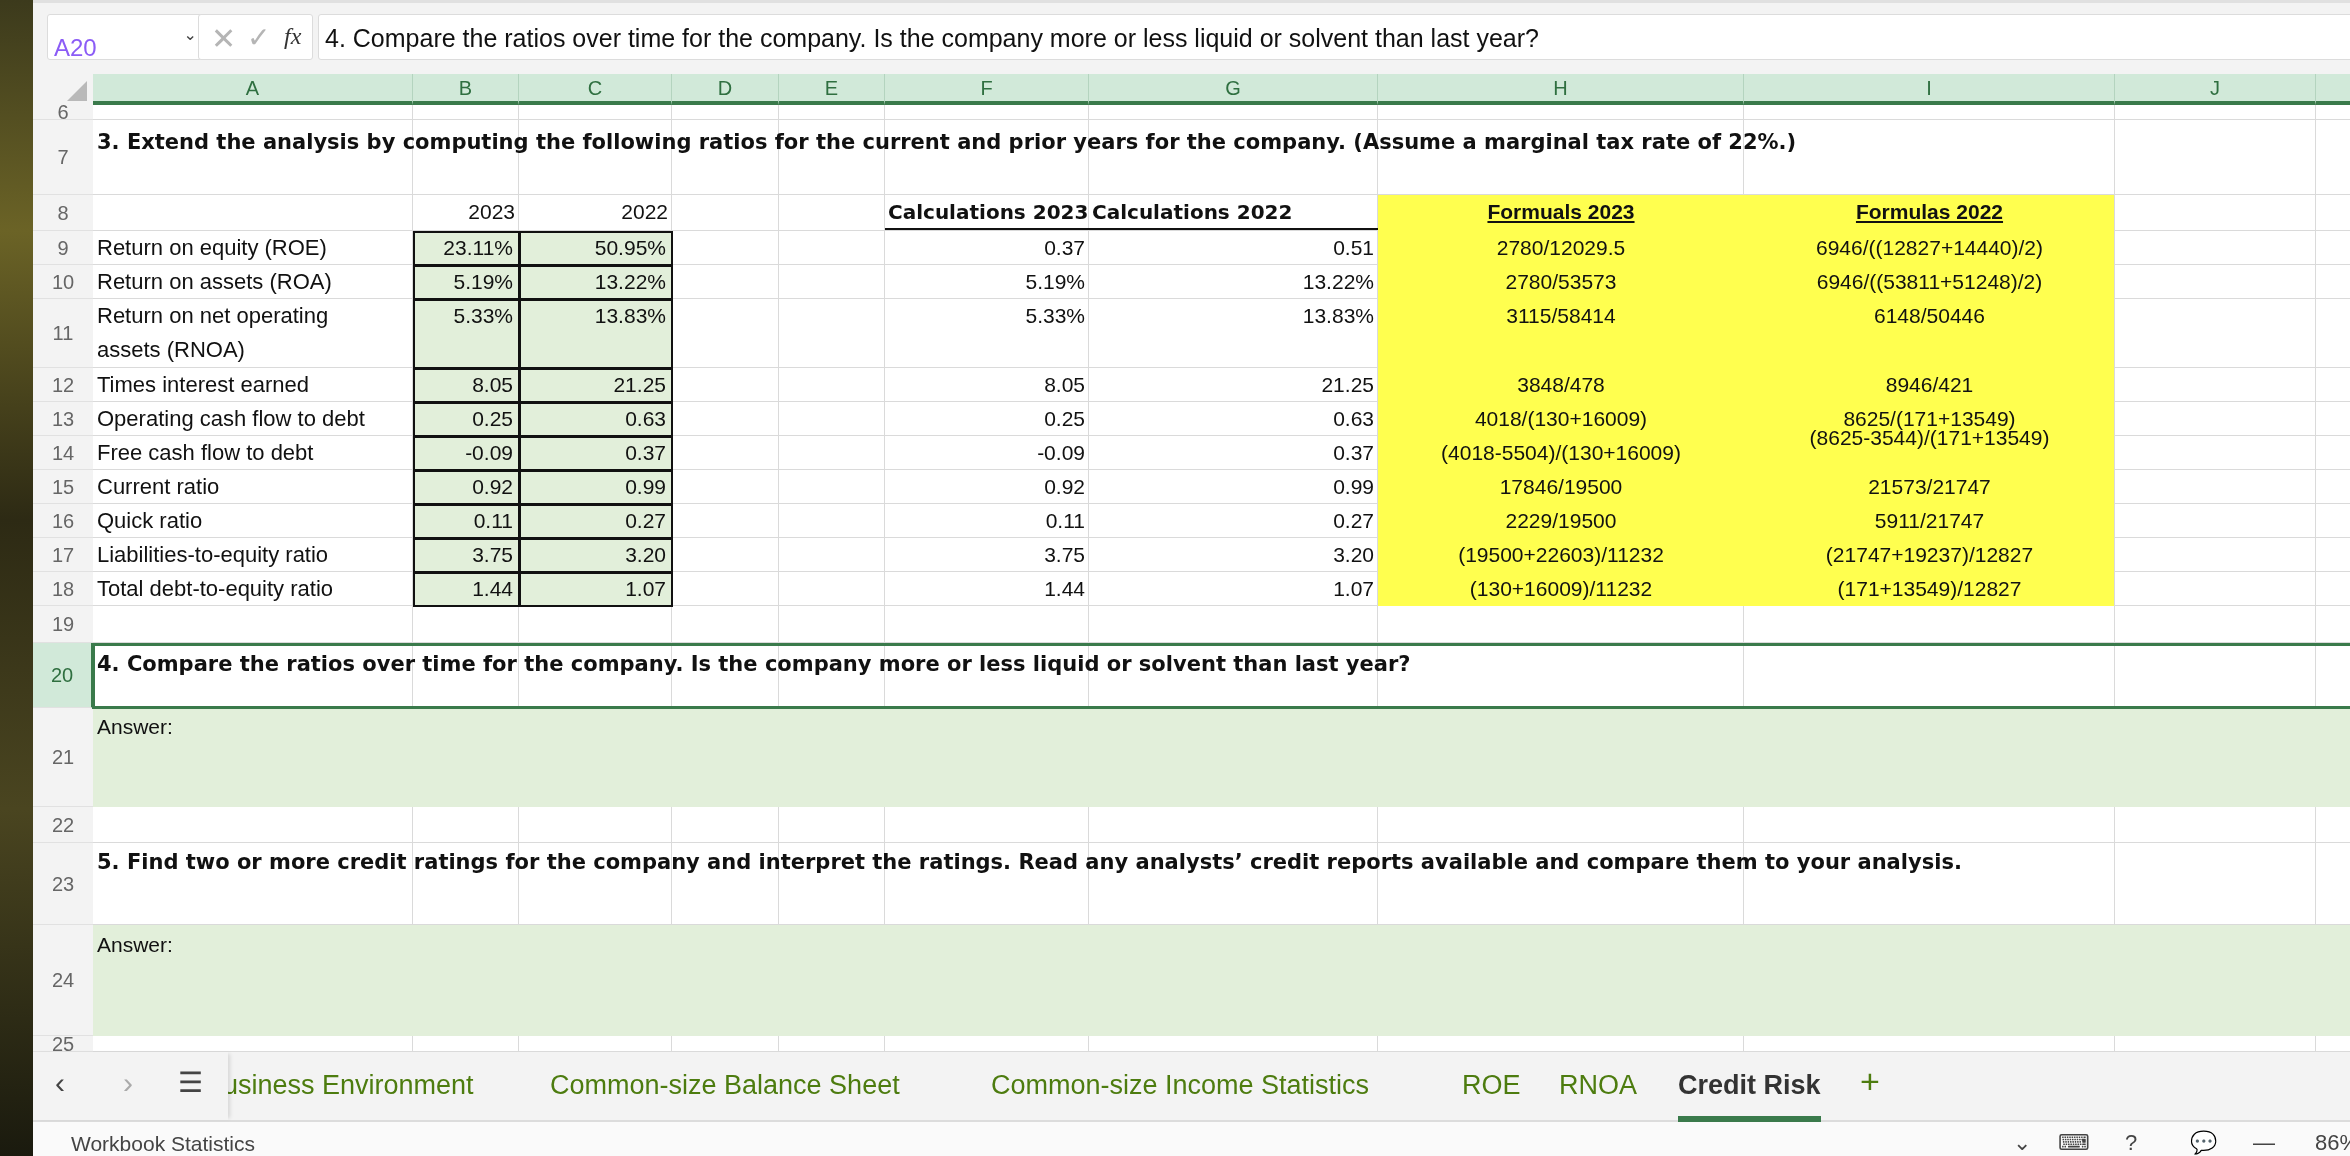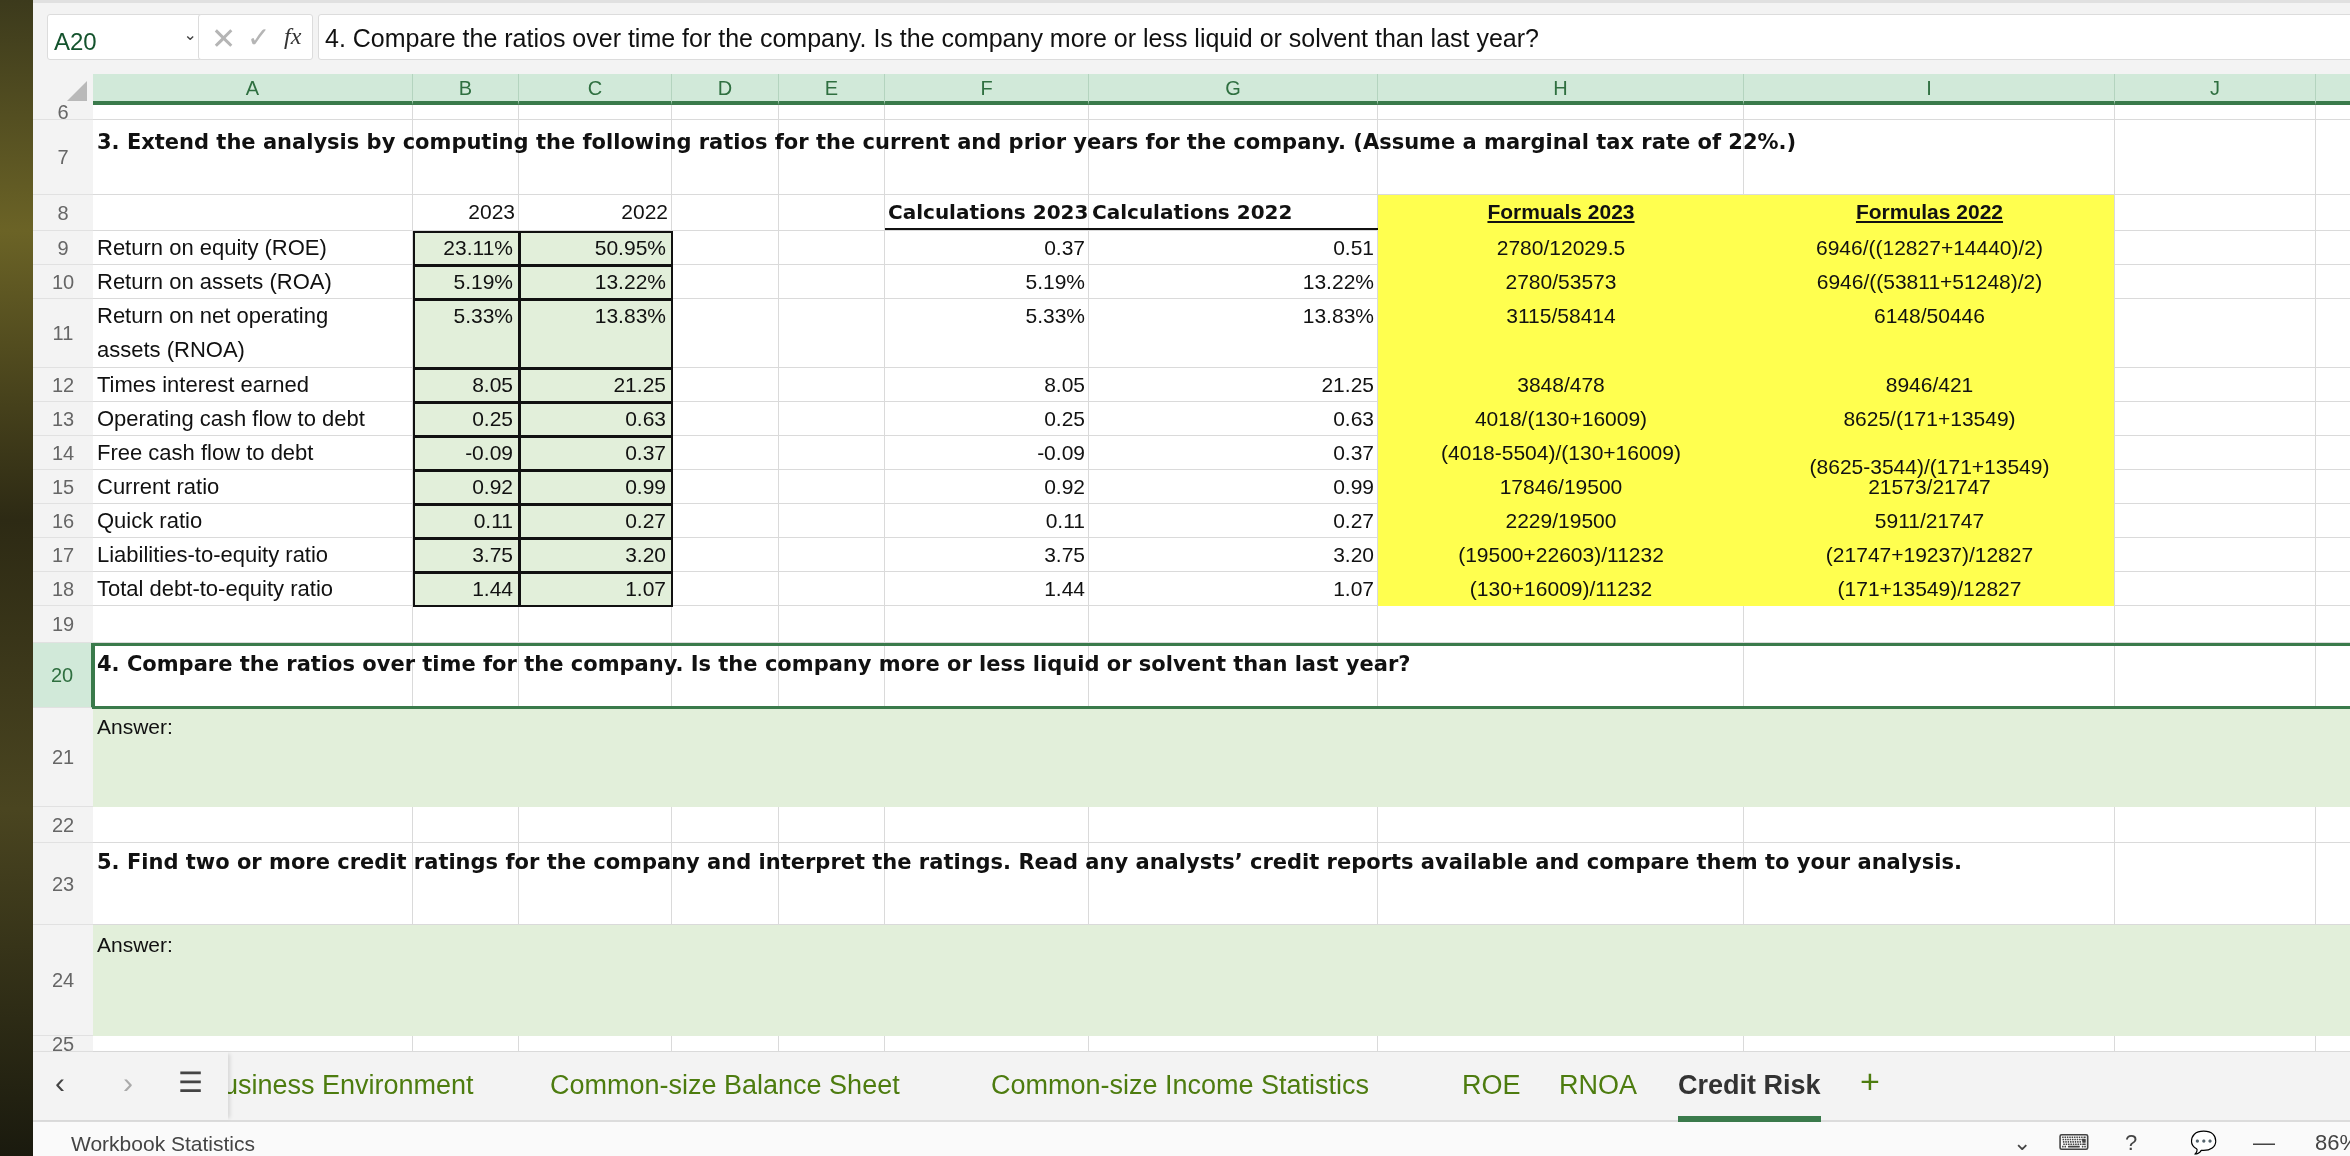--- a/index.html
+++ b/index.html
@@ -4,21 +4,21 @@
 <style>
   * { box-sizing: border-box; margin: 0; padding: 0; }
   html, body { width: 2350px; height: 1156px; overflow: hidden; background: #1f2a18; font-family: "Liberation Sans", sans-serif; }
   .bgstrip { position: absolute; left: 0; top: 0; width: 33px; height: 1156px;
     background: linear-gradient(180deg, #3c3a1c 0%, #6b6326 20%, #2d2a14 45%, #4a4520 70%, #1a1a0e 100%); }
   .app { position: absolute; left: 33px; top: 0; width: 2317px; height: 1156px; background: #f3f3f3; overflow: hidden; }
 
   
   .fbar { position: absolute; left: 0; top: 0; width: 100%; height: 62px; background: #f3f3f3; border-top: 3px solid #e0e0e0; }
   .namebox { position: absolute; left: 14px; top: 11px; width: 161px; height: 46px; background: #fff; border: 1px solid #dcdcdc; border-radius: 3px; }
-  .namebox span.v { position: absolute; left: 6px; top: 13px; font-size: 24px; color: #14532d; }
+  .namebox span.v { position: absolute; left: 6px; top: 19px; font-size: 24px; color: #8b5cf6; }
   .namebox span.chev { position: absolute; right: 10px; top: 10px; font-size: 16px; color: #444; }
   .fxbox { position: absolute; left: 165px; top: 11px; width: 115px; height: 46px; background: #fff; border: 1px solid #dcdcdc; border-radius: 3px; }
   .fxbox .x { position: absolute; left: 12px; top: 6px; font-size: 30px; color: #b5b5b5; }
   .fxbox .ok { position: absolute; left: 48px; top: 6px; font-size: 28px; color: #b5b5b5; }
   .fxbox .fx { position: absolute; left: 85px; top: 8px; font-size: 24px; font-style: italic; font-family: "Liberation Serif", serif; color: #333; }
   .finput { position: absolute; left: 285px; top: 11px; right: -10px; height: 46px; background: #fff; border: 1px solid #dcdcdc; border-radius: 3px; }
   .finput span { position: absolute; left: 6px; top: 9px; font-size: 25px; color: #111; white-space: nowrap; }
 
   
   .grid { position: absolute; left: 0; top: 74px; width: 2317px; height: 978px; background: #fff; overflow: hidden; }
@@ -210,21 +210,21 @@
         <div class="cell ctr" style="left: 1345px; top: 328px; width: 366px;">4018/(130+16009)</div>
         <div class="cell ctr" style="left: 1711px; top: 328px; width: 371px;">8625/(171+13549)</div>
         <div class="greenbox" style="left: 380px; top: 362px; width: 107px; height: 35px;"></div>
         <div class="greenbox" style="left: 486px; top: 362px; width: 154px; height: 35px;"></div>
         <div class="cell lbl" style="left: 64px; top: 362px;">Free cash flow to debt</div>
         <div class="cell num" style="left: 380px; top: 362px; width: 104px;">-0.09</div>
         <div class="cell num" style="left: 486px; top: 362px; width: 151px;">0.37</div>
         <div class="cell num" style="left: 852px; top: 362px; width: 204px;">-0.09</div>
         <div class="cell num" style="left: 1056px; top: 362px; width: 289px;">0.37</div>
         <div class="cell ctr" style="left: 1345px; top: 362px; width: 366px;">(4018-5504)/(130+16009)</div>
-        <div class="cell ctr" style="left: 1711px; top: 376px; width: 371px; text-align: center;">(8625-3544)/(171+13549)</div>
+        <div class="cell ctr" style="left: 1711px; top: 347px; width: 371px; text-align: center;">(8625-3544)/(171+13549)</div>
         <div class="greenbox" style="left: 380px; top: 396px; width: 107px; height: 35px;"></div>
         <div class="greenbox" style="left: 486px; top: 396px; width: 154px; height: 35px;"></div>
         <div class="cell lbl" style="left: 64px; top: 396px;">Current ratio</div>
         <div class="cell num" style="left: 380px; top: 396px; width: 104px;">0.92</div>
         <div class="cell num" style="left: 486px; top: 396px; width: 151px;">0.99</div>
         <div class="cell num" style="left: 852px; top: 396px; width: 204px;">0.92</div>
         <div class="cell num" style="left: 1056px; top: 396px; width: 289px;">0.99</div>
         <div class="cell ctr" style="left: 1345px; top: 396px; width: 366px;">17846/19500</div>
         <div class="cell ctr" style="left: 1711px; top: 396px; width: 371px;">21573/21747</div>
         <div class="greenbox" style="left: 380px; top: 430px; width: 107px; height: 35px;"></div>

